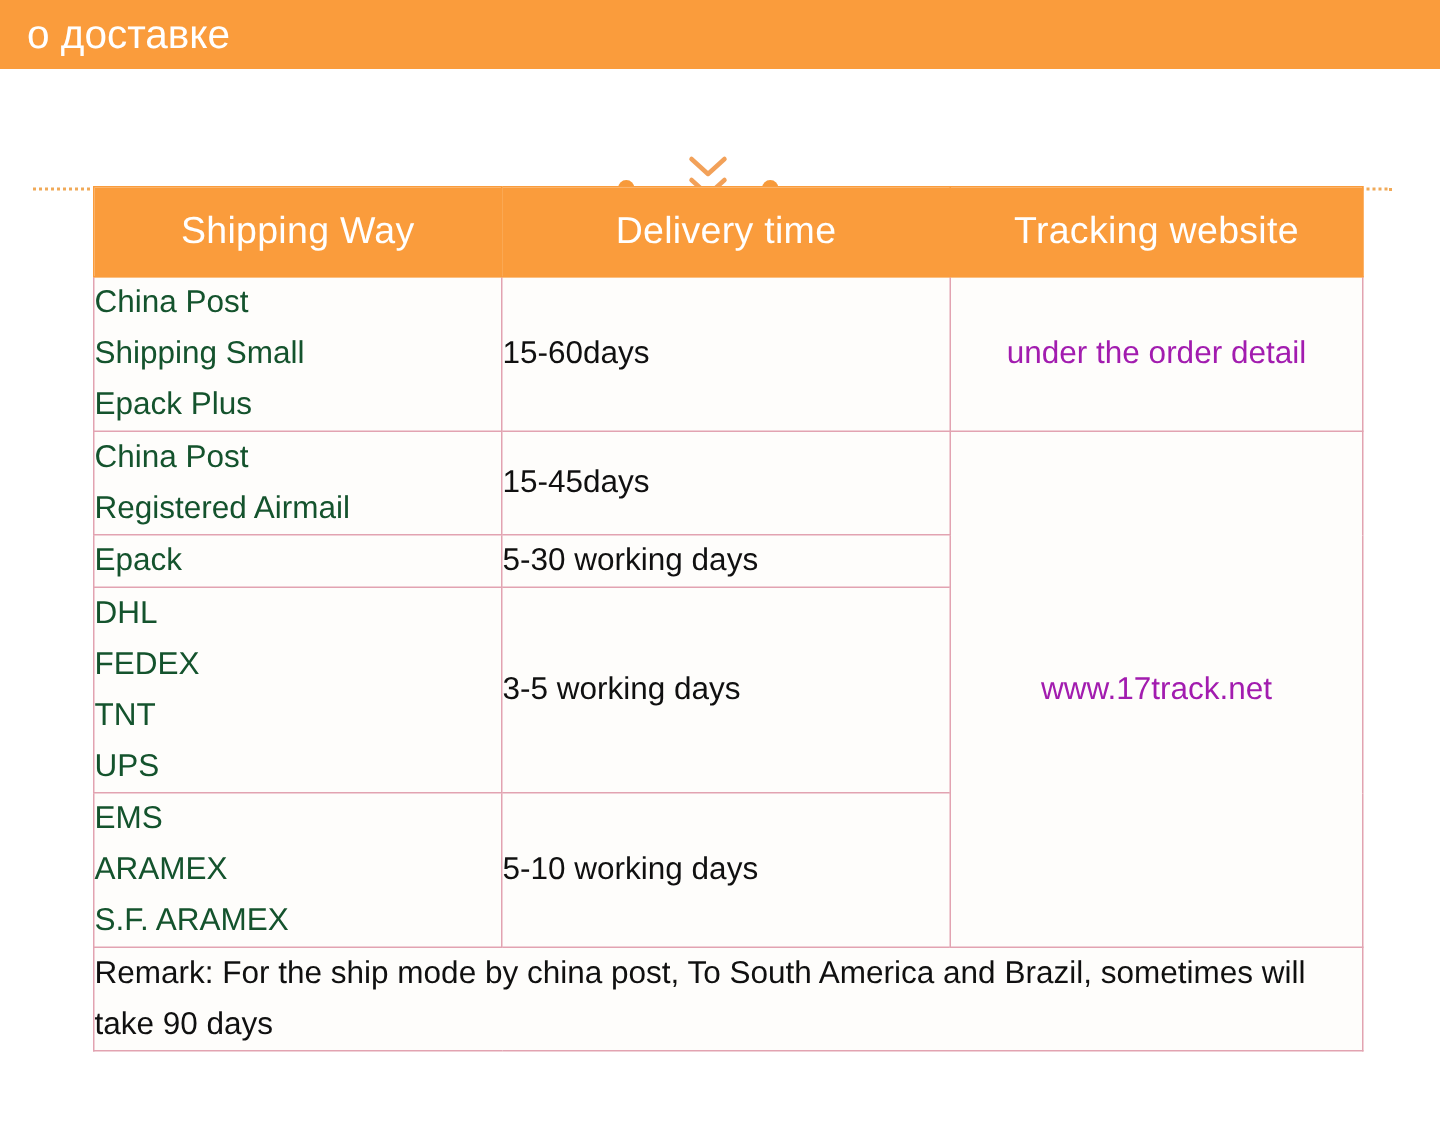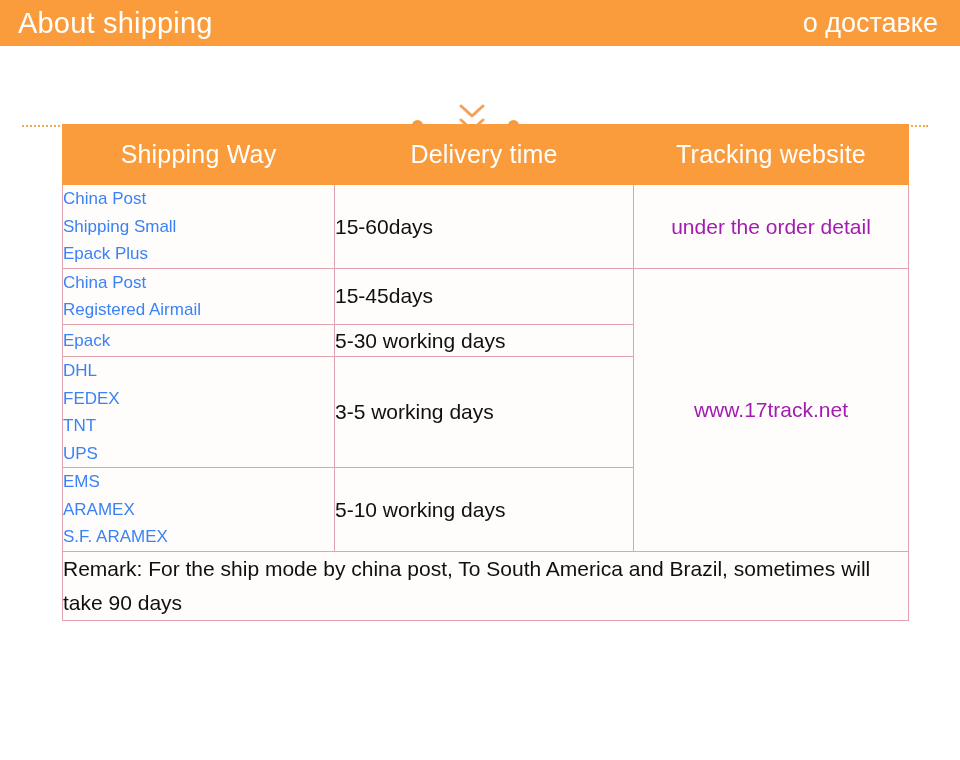--- a/index.html
+++ b/index.html
@@ -103,22 +103,22 @@
     text-align: center;
     letter-spacing: 0.2px;
   }
   .col-way   { width: 271px; }
   .col-time  { width: 298px; }
   .col-track { width: 274px; }
 
   .cell-way {
     text-align: left;
     padding: 10px 0 10px 36px;
-    font-size: 17px;
-    color: #3b82f6;
+    font-size: 21px;
+    color: #14532d;
     line-height: 1.62;
   }
   .cell-time {
     text-align: left;
     font-size: 21px;
     color: #101010;
     line-height: 1.5;
   }
   .cell-track {
     text-align: center;
@@ -132,21 +132,20 @@
     font-size: 21px;
     color: #101010;
     line-height: 1.62;
   }
   .way-line { display: block; }
 </style>
 </head>
 <body>
 
 <div class="header-bar">
-  <span class="header-title">About shipping</span>
   <span class="header-title-ru">о доставке</span>
 </div>
 
 <div class="divider">
   <div class="dash-line left"></div>
   <div class="dot left"></div>
   <div class="dash-line right"></div>
   <div class="dot right"></div>
   <svg class="chevrons" viewBox="0 0 40 48">
     <g fill="none" stroke="#f2a159" stroke-width="3" stroke-linecap="round" stroke-linejoin="round">

